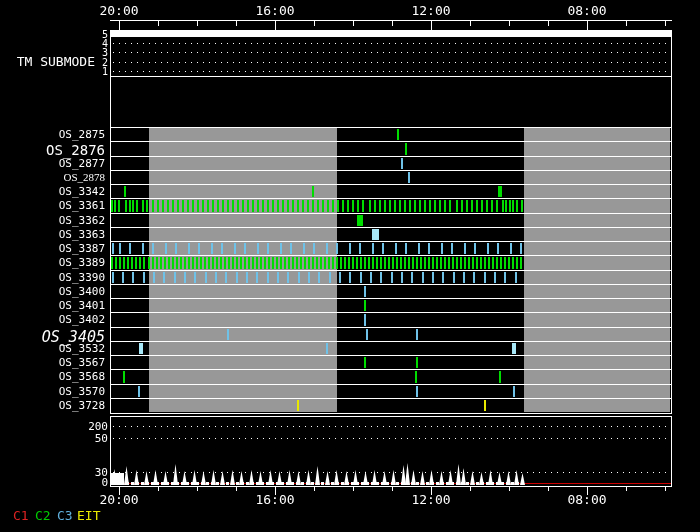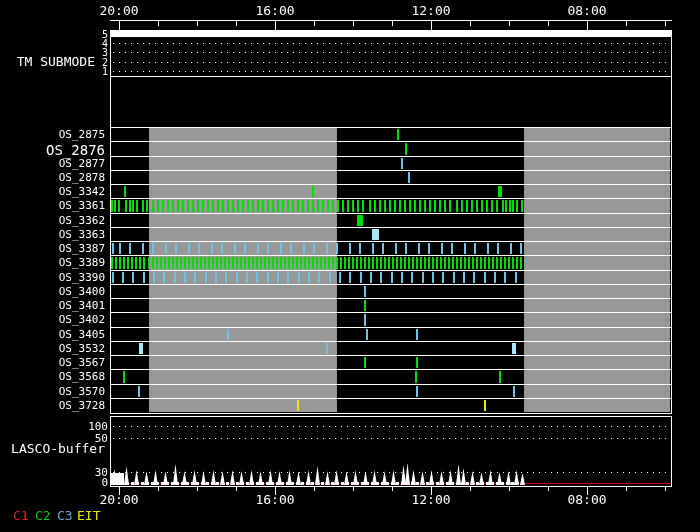--- a/index.html
+++ b/index.html
@@ -437,41 +437,40 @@
           <div class="band" style="left: 413px; width: 146px; top: 0px; height: 13.25px; background: rgb(152, 152, 152);"></div>
           <div class="mark" style="left: 186px; top: 1px; width: 2px; height: 11.25px; background: rgb(232, 232, 0);"></div>
           <div class="mark" style="left: 373px; top: 1px; width: 2px; height: 11.25px; background: rgb(232, 232, 0);"></div>
         </div>
       </div>
     </div>
   <div id="os-labels">
       <div class="lbl r" style="left: 0px; width: 105px; top: 128.125px; font-size: 11px;">OS_2875</div>
       <div class="lbl r" style="left: 0px; width: 105px; top: 142.375px; font-size: 14px;">OS_2876</div>
       <div class="lbl r" style="left: 0px; width: 105px; top: 156.625px; font-size: 11px;">OS_2877</div>
-      <div class="lbl r" style="left: 0px; width: 105px; top: 170.875px; font-size: 11px;">OS_2878</div>
+      <div class="lbl r" style="left: 0px; width: 105px; top: 170.875px; font-size: 11px; font-family: Liberation Serif, serif;">OS_2878</div>
       <div class="lbl r" style="left: 0px; width: 105px; top: 185.125px; font-size: 11px;">OS_3342</div>
       <div class="lbl r" style="left: 0px; width: 105px; top: 199.375px; font-size: 11px;">OS_3361</div>
       <div class="lbl r" style="left: 0px; width: 105px; top: 213.625px; font-size: 11px;">OS_3362</div>
       <div class="lbl r" style="left: 0px; width: 105px; top: 227.875px; font-size: 11px;">OS_3363</div>
       <div class="lbl r" style="left: 0px; width: 105px; top: 242.125px; font-size: 11px;">OS_3387</div>
       <div class="lbl r" style="left: 0px; width: 105px; top: 256.375px; font-size: 11px;">OS_3389</div>
       <div class="lbl r" style="left: 0px; width: 105px; top: 270.625px; font-size: 11px;">OS_3390</div>
       <div class="lbl r" style="left: 0px; width: 105px; top: 284.875px; font-size: 11px;">OS_3400</div>
       <div class="lbl r" style="left: 0px; width: 105px; top: 299.125px; font-size: 11px;">OS_3401</div>
       <div class="lbl r" style="left: 0px; width: 105px; top: 313.375px; font-size: 11px;">OS_3402</div>
-      <div class="lbl r" style="left: 0px; width: 105px; top: 327.625px; font-size: 11px;">OS_3405</div>
+      <div class="lbl r" style="left: 0px; width: 105px; top: 327.625px; font-size: 15px; font-style: italic;">OS_3405</div>
       <div class="lbl r" style="left: 0px; width: 105px; top: 341.875px; font-size: 11px;">OS_3532</div>
       <div class="lbl r" style="left: 0px; width: 105px; top: 356.125px; font-size: 11px;">OS_3567</div>
       <div class="lbl r" style="left: 0px; width: 105px; top: 370.375px; font-size: 11px;">OS_3568</div>
       <div class="lbl r" style="left: 0px; width: 105px; top: 384.625px; font-size: 11px;">OS_3570</div>
       <div class="lbl r" style="left: 0px; width: 105px; top: 398.875px; font-size: 11px;">OS_3728</div>
     </div>
 
   <div class="panel" style="left:110px;top:416px;width:562px;height:71px;"></div>
-  <div class="lbl r" style="left:0;top:441px;width:105px;font-size:13px;">LASCO-buffer</div>
   <div id="buffer-plot">
       <div class="abs" style="left: 111px; top: 417px; width: 560px; height: 69px; overflow: hidden;">
         <div class="dot" style="left: 2px; right: 2px; top: 9px;"></div>
         <div class="dot" style="left: 2px; right: 2px; top: 21px;"></div>
         <div class="dot" style="left: 2px; right: 2px; top: 55px;"></div>
         <div class="abs" style="left: 0px; width: 100%; top: 66px; height: 1px; background: rgb(204, 0, 0);"></div>
         <div class="noise" style="left: 0px; width: 413px; top: 65px; height: 3px;"></div>
         <div class="abs" style="left: 0px; width: 13px; top: 56px; height: 12px; background: rgb(255, 255, 255);"></div>
         <div class="spike" style="left: 1px; width: 5px; top: 52px; height: 16px;"></div>
         <div class="spike" style="left: 13px; width: 5px; top: 49px; height: 19px;"></div>
@@ -515,21 +514,21 @@
         <div class="spike" style="left: 359px; width: 5px; top: 54px; height: 14px;"></div>
         <div class="spike" style="left: 368px; width: 5px; top: 55px; height: 13px;"></div>
         <div class="spike" style="left: 377px; width: 5px; top: 53px; height: 15px;"></div>
         <div class="spike" style="left: 386px; width: 5px; top: 55px; height: 13px;"></div>
         <div class="spike" style="left: 395px; width: 5px; top: 54px; height: 14px;"></div>
         <div class="spike" style="left: 403px; width: 5px; top: 53px; height: 15px;"></div>
         <div class="spike" style="left: 409px; width: 5px; top: 56px; height: 12px;"></div>
       </div>
     </div>
   <div id="buffer-ylabels">
-      <div class="lbl r" style="left: 78px; width: 30px; top: 420px; font-size: 11px;">100</div>
+      <div class="lbl r" style="left: 78px; width: 30px; top: 420px; font-size: 11px;">200</div>
       <div class="lbl r" style="left: 78px; width: 30px; top: 432px; font-size: 11px;">50</div>
       <div class="lbl r" style="left: 78px; width: 30px; top: 466px; font-size: 11px;">30</div>
       <div class="lbl r" style="left: 78px; width: 30px; top: 476px; font-size: 11px;">0</div>
     </div>
 
   <div id="bottom-axis"></div>
 
   <div id="legend">
       <div class="lbl" style="left: 13px; top: 508px; font-size: 13px; color: rgb(221, 34, 34);">C1</div>
       <div class="lbl" style="left: 35px; top: 508px; font-size: 13px; color: rgb(0, 204, 0);">C2</div>

